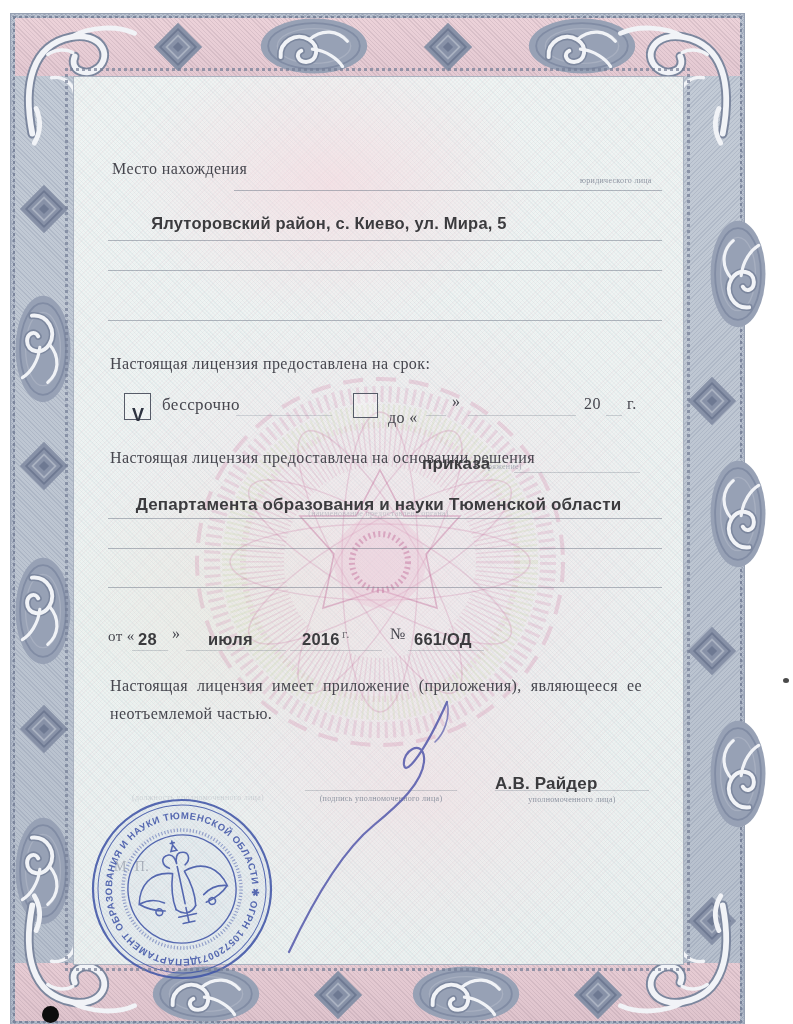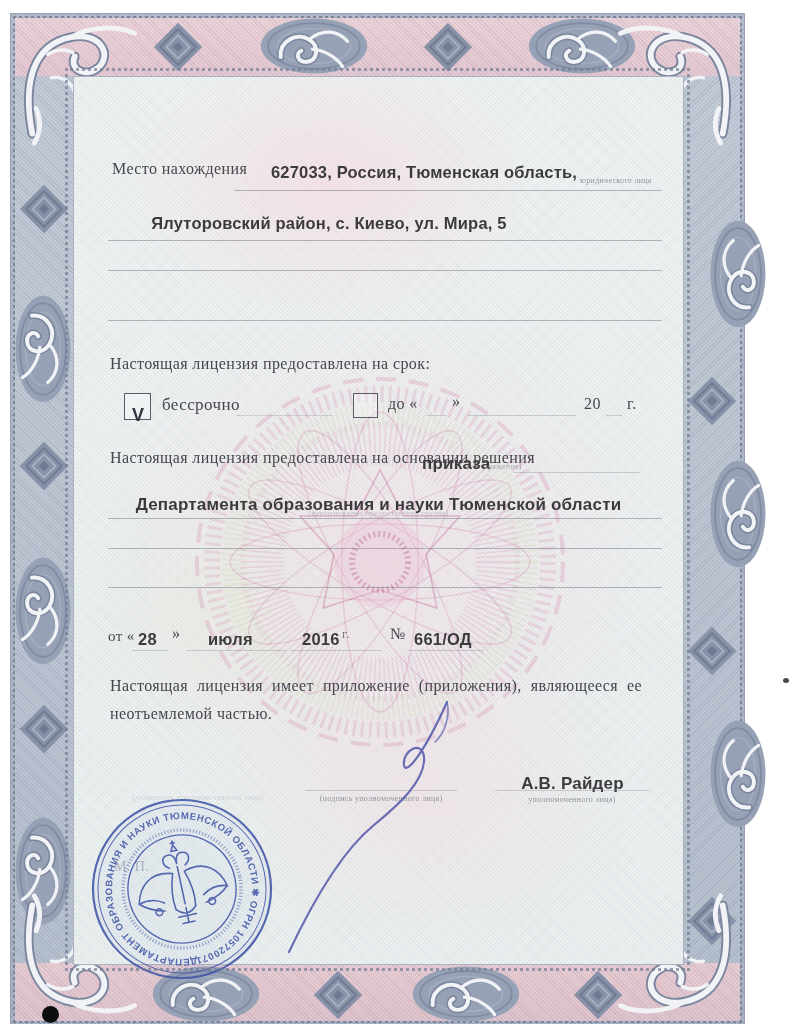--- a/index.html
+++ b/index.html
@@ -187,35 +187,34 @@
             <ellipse rx="38" ry="150" transform="rotate(120)"></ellipse>
               <ellipse rx="38" ry="150" transform="rotate(150)"></ellipse>
           </g>
           <path stroke="rgba(198,118,160,.45)" stroke-width="1.6" d="M0,-92 L24,-46 L80,-46 L46,-8 L57,46 L0,28 L-57,46 L-46,-8 L-80,-46 L-24,-46 Z"></path>
           <circle r="46" fill="rgba(236,192,212,.35)"></circle>
           <circle r="28" stroke="rgba(198,118,160,.5)" stroke-width="6" stroke-dasharray="2 3"></circle>
         </g>
       </svg>
 
       <div class="abs lbl" style="left:38px;top:83px">Место нахождения</div>
-      <div class="abs typed ctr" style="left:150px;top:86px;width:400px">627033, Россия, Тюменская область,</div>
       <div class="abs cap" style="left:506px;top:99px">юридического лица</div>
       <div class="rule" style="left:160px;top:113px;width:428px"></div>
       <div class="abs typed ctr" style="left:40px;top:137px;width:430px">Ялуторовский район, с. Киево, ул. Мира, 5</div>
       <div class="rule" style="left:34px;top:163px;width:554px"></div>
       <div class="rule" style="left:34px;top:193px;width:554px"></div>
       <div class="rule" style="left:34px;top:243px;width:554px"></div>
 
       <div class="abs lbl" style="left:36px;top:278px">Настоящая лицензия предоставлена на срок:</div>
       <div class="chk" style="left:50px;top:316px"></div>
       <div class="abs vmark" style="left:58px;top:328px">V</div>
       <div class="abs lbl" style="left:88px;top:318px;font-size:17px">бессрочно</div>
       <div class="rule" style="left:162px;top:338px;width:96px;opacity:.5"></div>
       <div class="chk" style="left:279px;top:316px;width:23px;height:23px"></div>
-      <div class="abs lbl" style="left:314px;top:318px">до «</div>
+      <div class="abs lbl" style="left:314px;top:332px">до «</div>
       <div class="rule" style="left:352px;top:338px;width:20px;opacity:.6"></div>
       <div class="abs lbl" style="left:378px;top:316px">»</div>
       <div class="rule" style="left:394px;top:338px;width:108px;opacity:.6"></div>
       <div class="abs lbl" style="left:510px;top:318px">20</div>
       <div class="rule" style="left:532px;top:338px;width:16px;opacity:.6"></div>
       <div class="abs lbl" style="left:553px;top:318px">г.</div>
 
       <div class="abs lbl" style="left:36px;top:372px">Настоящая лицензия предоставлена на основании решения</div>
       <div class="abs typed" style="left:348px;top:377px;font-size:17px">приказа</div>
       <div class="abs cap" style="left:414px;top:385px;opacity:.7">ряжение)</div>
@@ -238,21 +237,21 @@
       <div class="abs lbl" style="left:316px;top:548px">№</div>
       <div class="abs typed" style="left:340px;top:553px">661/ОД</div>
       <div class="rule" style="left:334px;top:573px;width:76px;opacity:.6"></div>
 
       <div class="abs lbl" style="left:36px;top:600px;width:532px;text-align:justify;text-align-last:justify">Настоящая лицензия имеет приложение (приложения), являющееся ее</div>
       <div class="abs lbl" style="left:36px;top:628px">неотъемлемой частью.</div>
 
       <div class="abs cap ctr" style="left:24px;top:716px;width:200px;opacity:.3">(должность уполномоченного лица)</div>
       <div class="rule" style="left:231px;top:713px;width:152px;opacity:.6"></div>
       <div class="abs cap ctr" style="left:231px;top:717px;width:152px">(подпись уполномоченного лица)</div>
-      <div class="abs typed" style="left:421px;top:697px;width:155px;text-align:center;font-size:17px">А.В. Райдер</div>
+      <div class="abs typed" style="left:421px;top:697px;width:155px;font-size:17px">А.В. Райдер</div>
       <div class="rule" style="left:421px;top:713px;width:154px;opacity:.6"></div>
       <div class="abs cap ctr" style="left:421px;top:718px;width:154px">уполномоченного лица)</div>
 
       <svg class="abs" style="left:0;top:0;pointer-events:none" width="609" height="887">
         <g fill="none" stroke="#5b5fae" stroke-width="2.2" stroke-linecap="round" opacity=".9">
           <path d="M373,625 C352,672 332,700 330,688 C328,674 348,662 350,680 C352,704 322,730 300,748 C268,774 240,822 215,875"></path>
           <path d="M373,625 C377,641 369,658 361,665" stroke-width="1.6" opacity=".8"></path>
         </g>
       </svg>
 

